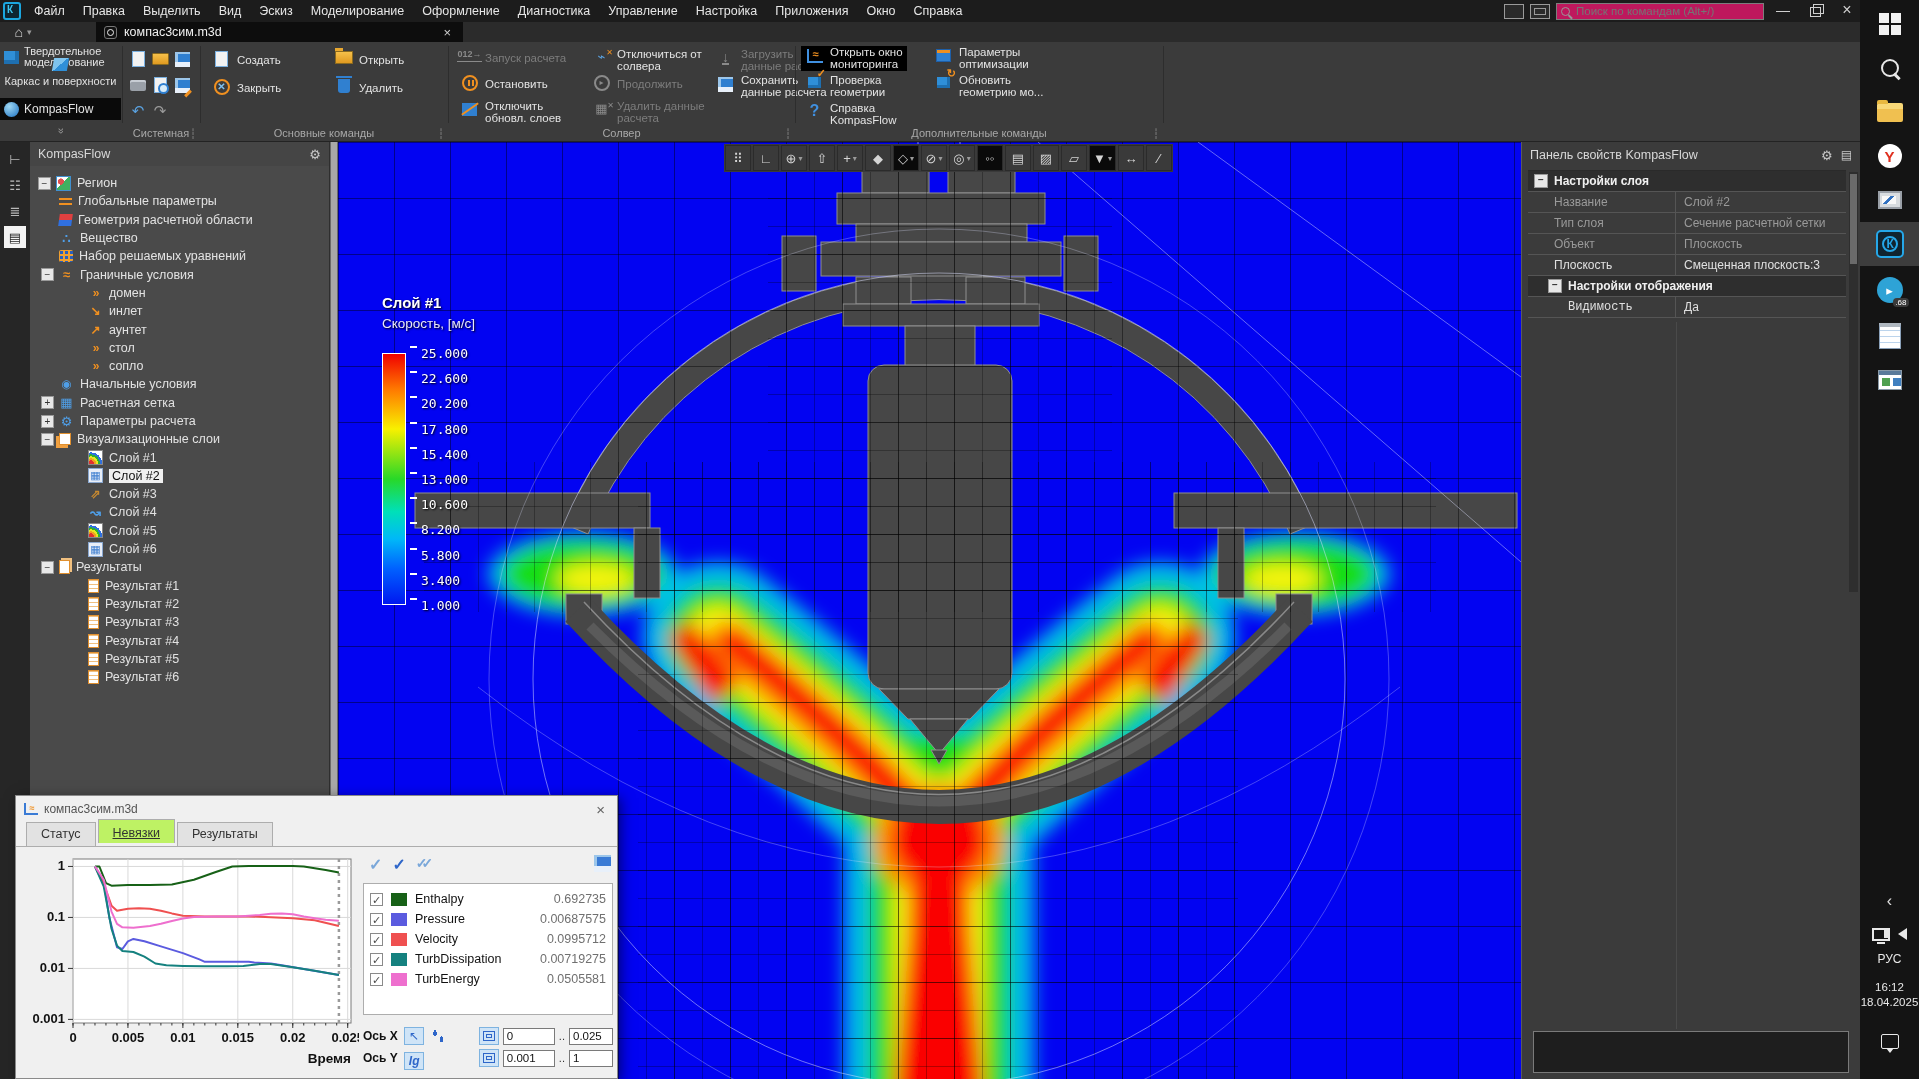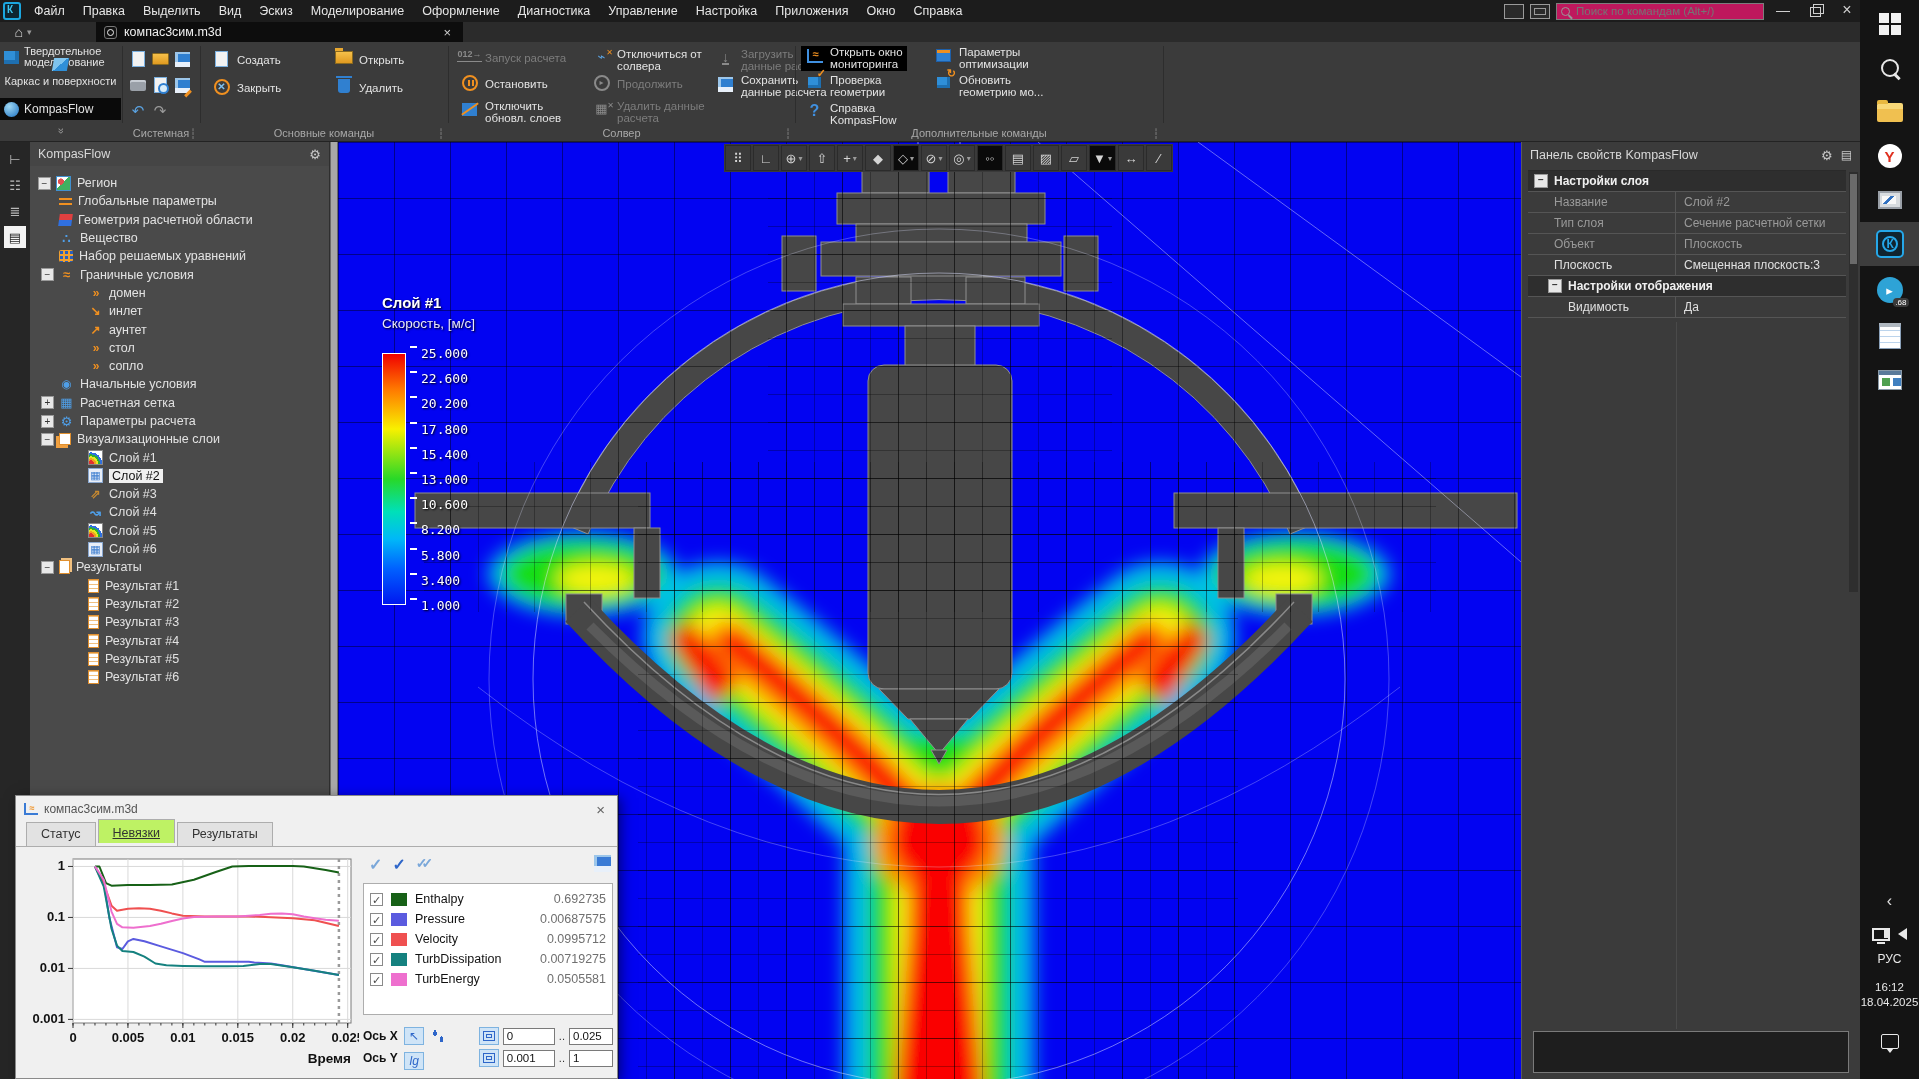--- a/index.html
+++ b/index.html
@@ -143,21 +143,21 @@
   .props-head .collapse{margin-left:8px;font-size:12px;color:#c8c8c8;}
   .prows{margin:2px 14px 0 6px;border-top:1px solid #2a2a2a;}
   .prop{display:flex;align-items:center;height:21px;border-bottom:1px solid #555;font-size:12px;}
   .ph{background:#2e2e2e;font-weight:bold;color:#f0f0f0;}
   .ph .pn{flex:1;}
   .ph::before{content:"−";width:12px;height:12px;border:1px solid #999;background:#e8e8e8;color:#333;font-size:10px;line-height:10px;text-align:center;margin:0 6px;flex:none;}
   .ph2{padding-left:14px;}
   .pr .pn{width:148px;padding-left:26px;color:#e0e0e0;border-right:1px solid #555;height:21px;line-height:21px;}
   .pr .pv{flex:1;padding-left:8px;color:#e0e0e0;white-space:nowrap;overflow:hidden;}
   .pr.dim .pn,.pr.dim .pv{color:#9a9a9a;}
-  .pr2 .pn{padding-left:40px;}
+  .pr2 .pn{padding-left:40px;font-family:Liberation Mono, monospace;}
   .pcol-line{position:absolute;left:154px;top:180px;bottom:50px;width:1px;background:#4a4a4a;}
   .pscroll{position:absolute;right:2px;top:30px;width:9px;height:420px;background:#2e2e2e;}
   .pscroll::before{content:"";position:absolute;left:1px;top:2px;width:7px;height:90px;background:#6a6a6a;}
   .pbottom{position:absolute;left:11px;bottom:6px;width:316px;height:42px;background:#1e1e1e;border:1px solid #7a7a7a;}
   
   .taskbar{left:1860px;top:0;width:59px;height:1079px;background:#141414;}
   .tslot{position:absolute;left:0;width:59px;height:44px;display:flex;align-items:center;justify-content:center;}
   .tslot.active{background:#3d3d3d;}
   .winlogo{display:grid;grid-template-columns:10px 10px;grid-auto-rows:10px;gap:2px;}
   .winlogo span{background:#f2f2f2;}
@@ -936,21 +936,21 @@
           <span class="mw-spacer"></span>
           <span class="axb lit">
               <span class="ax-fit"></span>
             </span>
           <input class="ax-inp" value="0" style="">
           <span class="ax-dots">..</span>
           <input class="ax-inp ax-inp2" value="0.025" style="">
         </div>
         <div class="ax-row">
           <span class="ax-lab">Ось Y</span>
-          <span class="axb lit" style="font-style:italic;font-weight:normal;margin-top:6px;">lg</span>
+          <span class="axb lit" style="font-style:italic;font-weight:bold;margin-top:6px;">lg</span>
           <span style="width:20px;"></span>
           <span class="mw-spacer"></span>
           <span class="axb lit">
               <span class="ax-fit"></span>
             </span>
           <input class="ax-inp" value="0.001" style="">
           <span class="ax-dots">..</span>
           <input class="ax-inp ax-inp2" value="1" style="">
         </div>
       </div>

